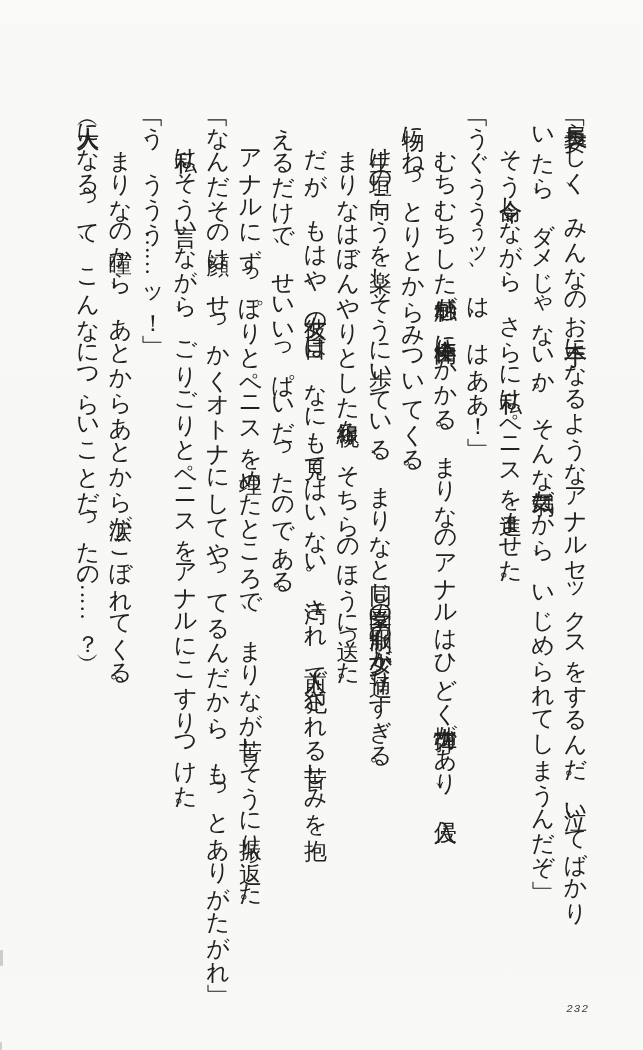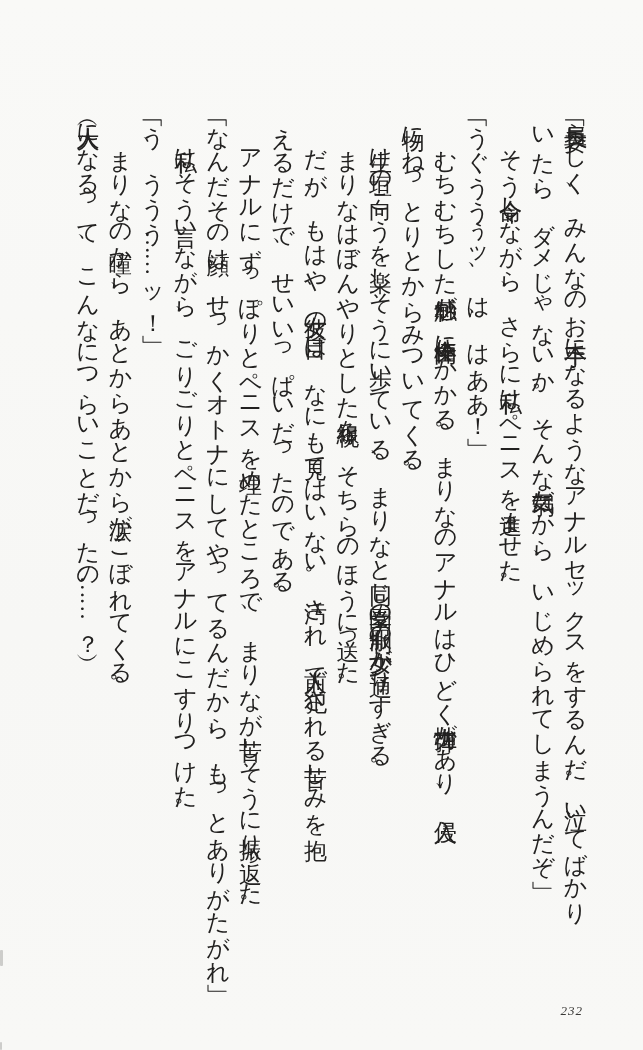--- a/index.html
+++ b/index.html
@@ -26,25 +26,26 @@
     color: #222120;
     text-rendering: optimizeLegibility;
   }
   .text-line {
     line-height: 32.5px;
     white-space: nowrap;
   }
   .page-number {
     position: absolute;
     top: 1003px;
-    right: 60px;
-    font-size: 13px;
+    right: 54px;
+    font-size: 11px;
     font-style: italic;
     letter-spacing: 1px;
     color: #3a3937;
+    font-family: Liberation Mono, monospace;
   }
   .scan-artifact {
     position: absolute;
     background: #9a9a96;
     opacity: 0.45;
     border-radius: 1px;
   }
   .scan-artifact.a1 { left: 0; top: 950px; width: 3px; height: 16px; }
   .scan-artifact.a2 { left: 0; top: 1042px; width: 2px; height: 8px; }
 </style>

